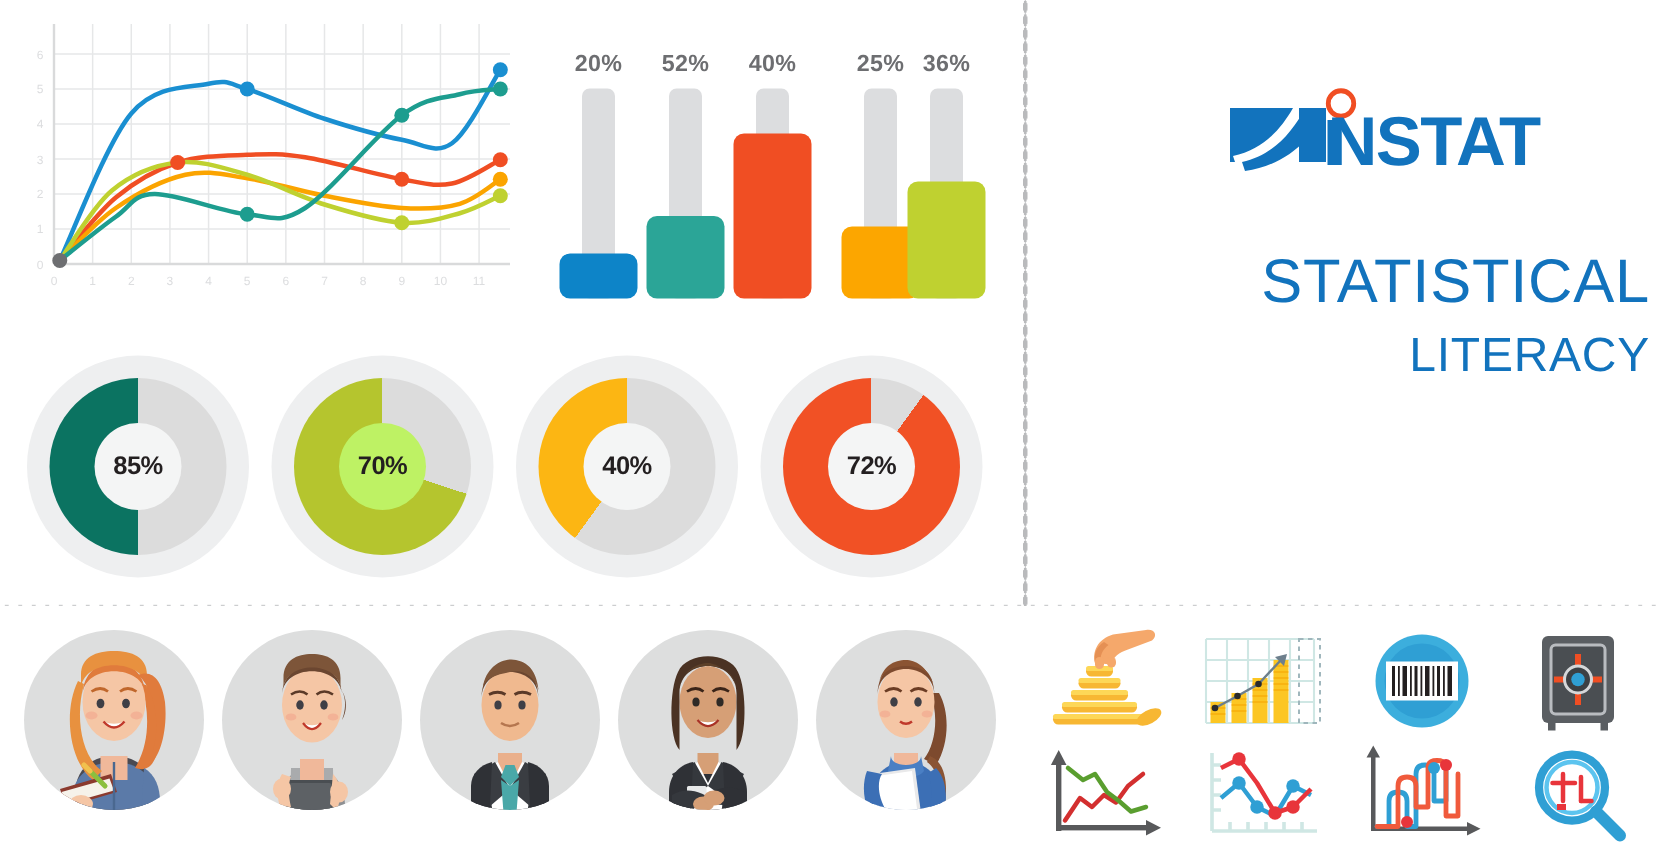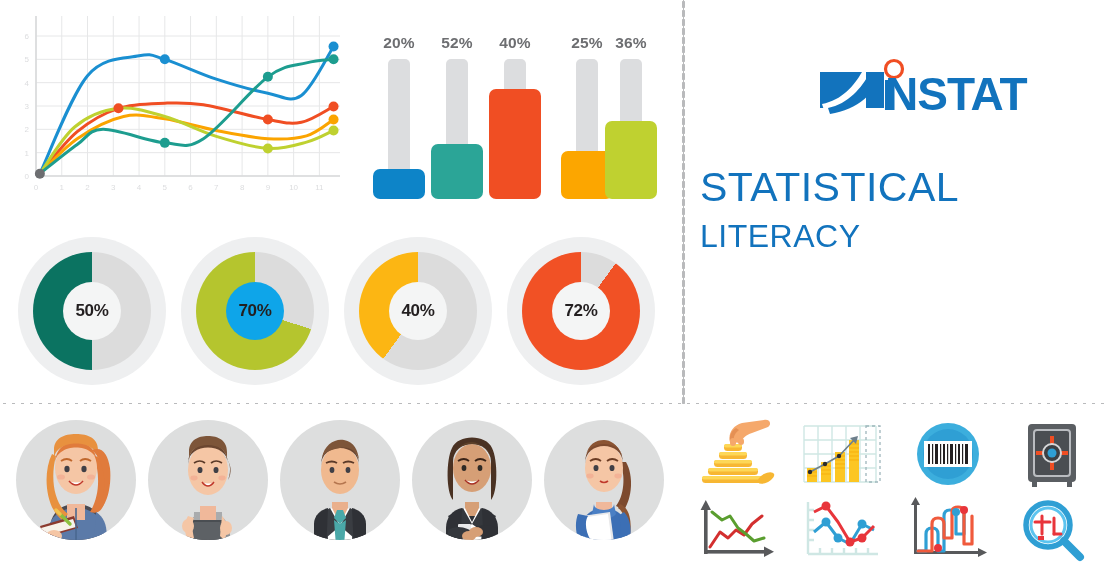--- a/index.html
+++ b/index.html
@@ -58,21 +58,21 @@
     display: flex; align-items: center; justify-content: center;
   }
   .donut-val {
     font-size: 17px; font-weight: bold; color: #231f20; letter-spacing: -.3px;
   }
 
   
   #brand { position: absolute; left: 700px; top: 40px; width: 400px; height: 250px; }
   #logo { position: absolute; left: 118px; top: 18px; width: 225px; height: 62px; }
   .brand-line {
-    position: absolute; left: 0; width: 400px; text-align: left;
+    position: absolute; left: 0; width: 400px; text-align: right;
     color: #1273bd; font-weight: normal; letter-spacing: .5px;
   }
   #brand-l1 { top: 124px; font-size: 41px; }
   #brand-l2 { top: 178px; font-size: 32px; }
 
   
   #avatars { position: absolute; left: 10px; top: 412px; width: 660px; height: 154px; }
   .avatar { position: absolute; top: 0; width: 132px; height: 154px; }
   .av-disc {
     position: absolute; left: 6px; top: 8px; width: 120px; height: 120px;
@@ -190,27 +190,27 @@
         <div class="bar-track" style="background: rgb(220, 221, 223);"></div>
         <div class="bar-fill" style="height: 78px; background: rgb(191, 209, 48);"></div>
       </div>
     </div>
 
   <div id="donuts">
       <div class="donut" style="left: 0px;">
         <div class="donut-halo" style="background: rgb(238, 239, 240);"></div>
         <div class="donut-ring" style="background: conic-gradient(rgb(220, 220, 220) 0deg, rgb(220, 220, 220) 180deg, rgb(11, 115, 97) 180deg, rgb(11, 115, 97) 360deg);"></div>
         <div class="donut-hole" style="background: rgb(244, 245, 245);">
-          <span class="donut-val">50%</span>
+          <span class="donut-val">85%</span>
         </div>
       </div>
       <div class="donut" style="left: 163px;">
         <div class="donut-halo" style="background: rgb(238, 239, 240);"></div>
         <div class="donut-ring" style="background: conic-gradient(rgb(220, 220, 220) 0deg, rgb(220, 220, 220) 108deg, rgb(181, 197, 46) 108deg, rgb(181, 197, 46) 360deg);"></div>
-        <div class="donut-hole" style="background: #0ea5e9;">
+        <div class="donut-hole" style="background: #bef264;">
           <span class="donut-val">70%</span>
         </div>
       </div>
       <div class="donut" style="left: 326px;">
         <div class="donut-halo" style="background: rgb(238, 239, 240);"></div>
         <div class="donut-ring" style="background: conic-gradient(rgb(220, 220, 220) 0deg, rgb(220, 220, 220) 216deg, rgb(252, 182, 19) 216deg, rgb(252, 182, 19) 360deg);"></div>
         <div class="donut-hole" style="background: rgb(244, 245, 245);">
           <span class="donut-val">40%</span>
         </div>
       </div>

